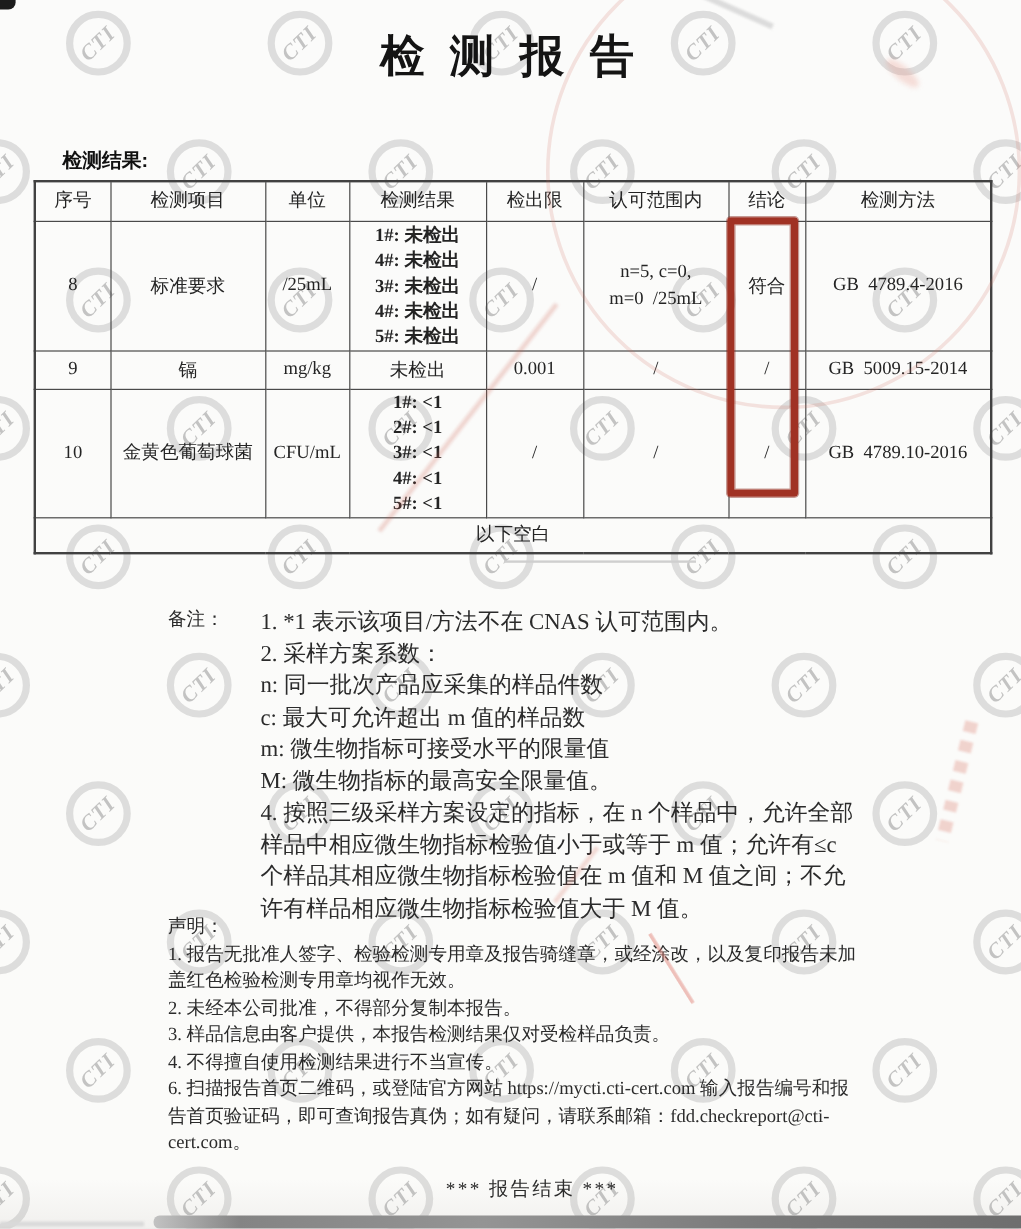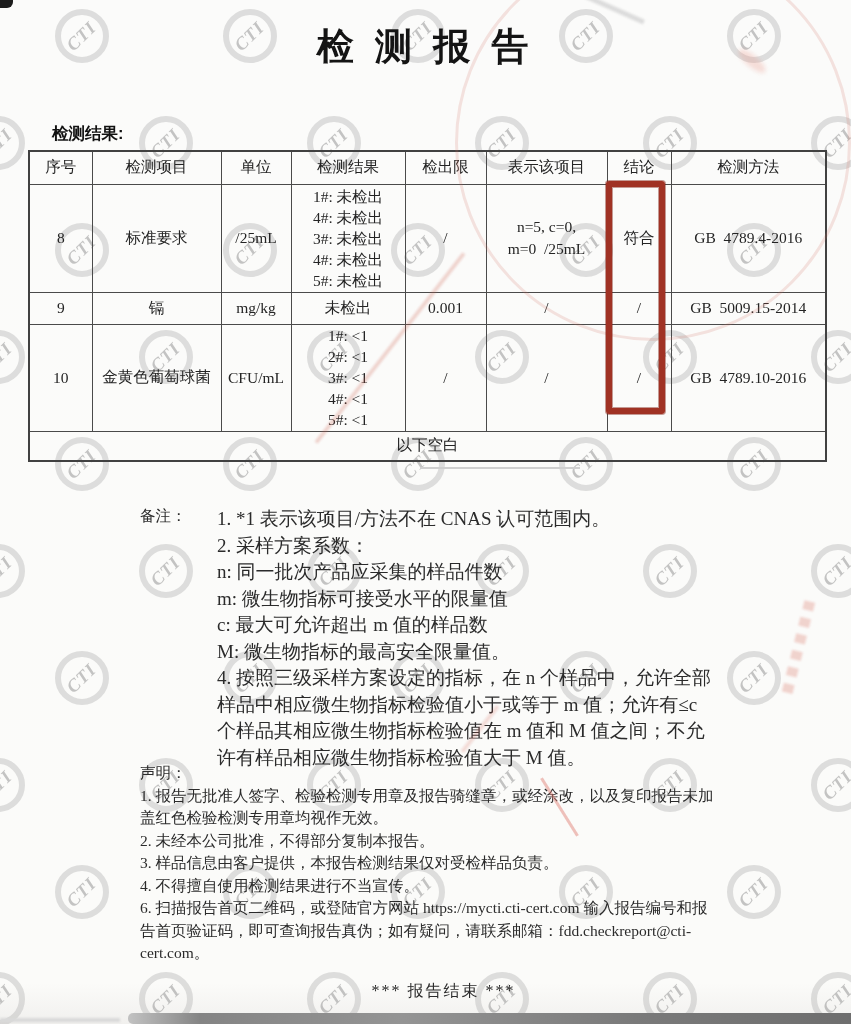--- a/index.html
+++ b/index.html
@@ -46,21 +46,21 @@
   .title{position:absolute;left:0;right:0;top:22px;text-align:center;z-index:2;
       font-size:37px;font-weight:bold;letter-spacing:6px;color:#141414;}
   .repno{position:absolute;left:138px;top:86px;font-size:16.5px;z-index:2;letter-spacing:.3px;}
   .results-label{position:absolute;left:52px;top:123px;z-index:2;
       font-family:Liberation Sans, sans-serif;font-weight:bold;font-size:16.5px;color:#111;}
   
   table.rt{position:absolute;left:28px;top:150px;width:797px;z-index:2;
       border-collapse:collapse;table-layout:fixed;border:2px solid #414141;}
   .rt th,.rt td{border:1px solid #4a4a4a;text-align:center;vertical-align:middle;
       padding:0;font-size:15.5px;font-weight:normal;color:#242424;background:transparent;}
-  .res-lines div{line-height:21px;}
+  .res-lines div{line-height:21px;font-weight:bold;}
   .std-lines div{line-height:22px;}
   .pre{white-space:pre;}
   
   .hl{position:absolute;left:606px;top:181px;width:59px;height:233px;box-sizing:border-box;
       border:6px solid #a03224;border-radius:3px;z-index:4;
       box-shadow:0 0 0 1px rgba(130,35,25,.45), inset 0 0 0 1px rgba(130,35,25,.45);}
   
   .rm-label{position:absolute;left:140px;top:506px;font-size:15.5px;z-index:2;}
   .rm-items{position:absolute;left:217px;top:506px;width:502px;z-index:2;
       font-size:19px;line-height:26.5px;}
@@ -270,21 +270,21 @@
         <col style="width:64px">
         <col style="width:155px">
     </colgroup>
     <tbody>
         <tr style="height:33px">
       <th>序号</th>
       <th>检测项目</th>
       <th>单位</th>
       <th>检测结果</th>
       <th>检出限</th>
-      <th>表示该项目</th>
+      <th>认可范围内</th>
       <th>结论</th>
       <th>检测方法</th>
     </tr>
     <tr style="height:108px">
       <td>8</td>
       <td>标准要求</td>
       <td>/25mL</td>
       <td>
         <div class="res-lines">
           <div>1#: 未检出</div>
@@ -338,22 +338,22 @@
   </tbody>
     </table>
 
   <div class="hl" style="border-color: rgb(160, 50, 36);"></div>
 
   <div class="rm-label">备注：</div>
   <div class="rm-items">
     <p>1.  *1 表示该项目/方法不在 CNAS 认可范围内。</p>
     <p>2.  采样方案系数：</p>
     <p>n:  同一批次产品应采集的样品件数</p>
+    <p>c:  最大可允许超出 m 值的样品数</p>
     <p>m:  微生物指标可接受水平的限量值</p>
-    <p>c:  最大可允许超出 m 值的样品数</p>
     <p>M:  微生物指标的最高安全限量值。</p>
     <p>4.  按照三级采样方案设定的指标，在 n 个样品中，允许全部样品中相应微生物指标检验值小于或等于 m 值；允许有≤c 个样品其相应微生物指标检验值在 m 值和 M 值之间；不允许有样品相应微生物指标检验值大于 M 值。</p>
   </div>
 
   <div class="decl">
     <p>声明：</p>
     <p>1. 报告无批准人签字、检验检测专用章及报告骑缝章，或经涂改，以及复印报告未加盖红色检验检测专用章均视作无效。</p>
     <p>2. 未经本公司批准，不得部分复制本报告。</p>
     <p>3. 样品信息由客户提供，本报告检测结果仅对受检样品负责。</p>
     <p>4. 不得擅自使用检测结果进行不当宣传。</p>

